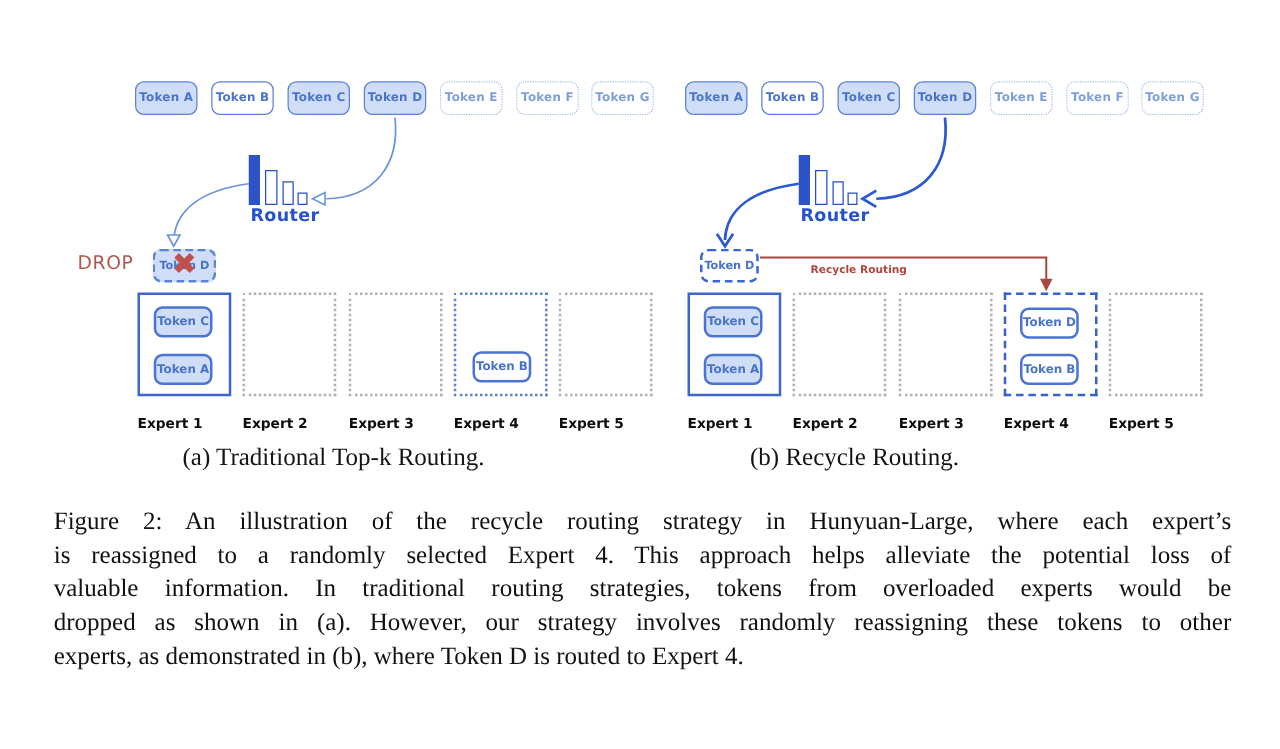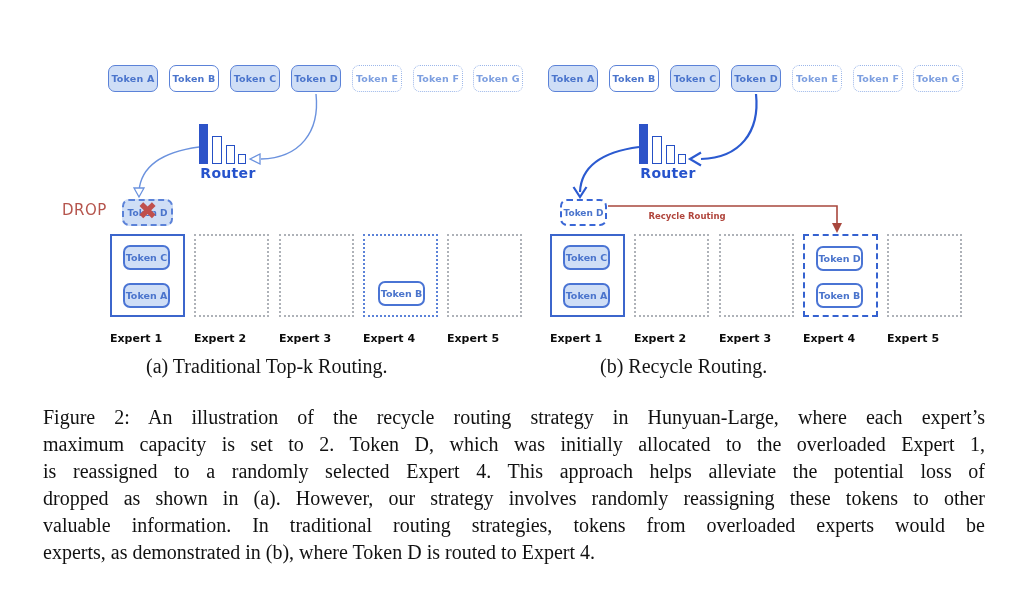--- a/index.html
+++ b/index.html
@@ -170,20 +170,19 @@
   <div class="expert-label" style="left:550px;top:332px">Expert 1</div>
   <div class="expert-label" style="left:634px;top:332px">Expert 2</div>
   <div class="expert-label" style="left:719px;top:332px">Expert 3</div>
   <div class="expert-label" style="left:803px;top:332px">Expert 4</div>
   <div class="expert-label" style="left:887px;top:332px">Expert 5</div>
 
   <div class="pcaption" style="left:600px;top:355px">(b) Recycle Routing.</div>
 
   <div class="figcap">
     <div class="jline">Figure 2:  An illustration of the recycle routing strategy in Hunyuan-Large, where each expert’s</div>
-    <div class="jline">maximum capacity is set to 2. Token D, which was initially allocated to the overloaded Expert 1,</div>
     <div class="jline">is reassigned to a randomly selected Expert 4. This approach helps alleviate the potential loss of</div>
+    <div class="jline">valuable information. In traditional routing strategies, tokens from overloaded experts would be</div>
     <div class="jline">dropped as shown in (a). However, our strategy involves randomly reassigning these tokens to other</div>
-    <div class="jline">valuable information. In traditional routing strategies, tokens from overloaded experts would be</div>
     <div class="lline">experts, as demonstrated in (b), where Token D is routed to Expert 4.</div>
   </div>
 
 </div>
 
 </body></html>

